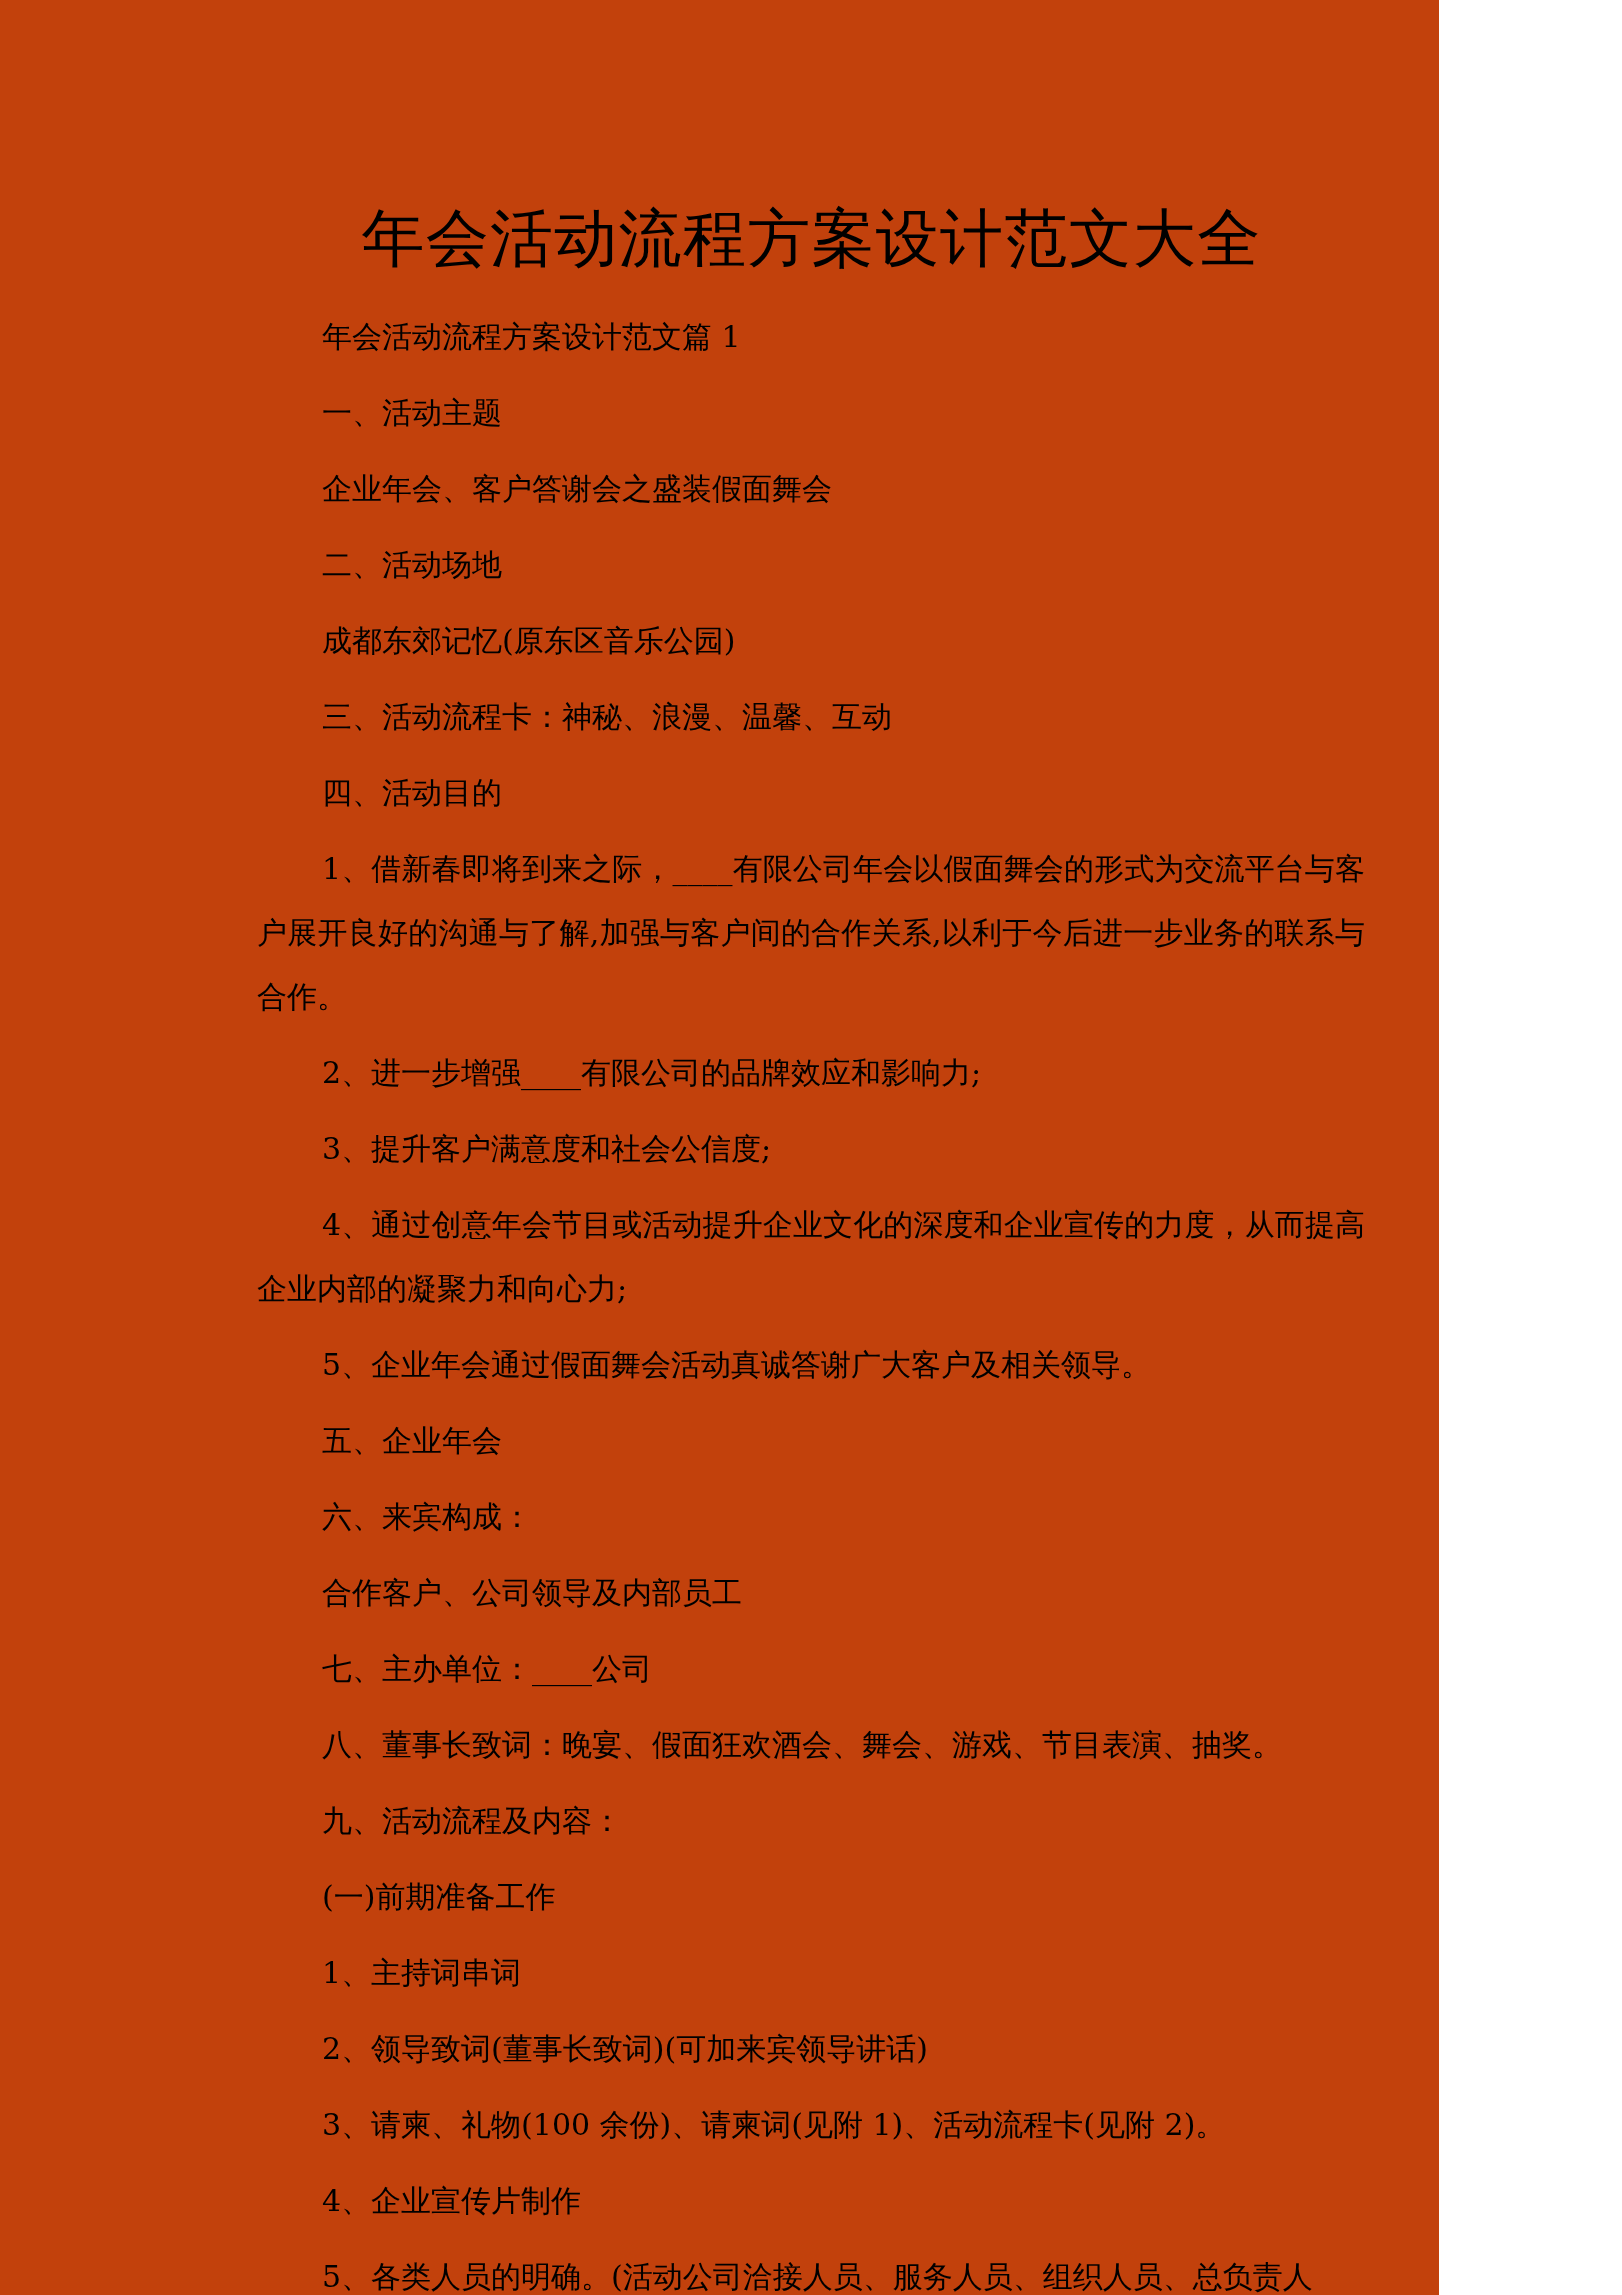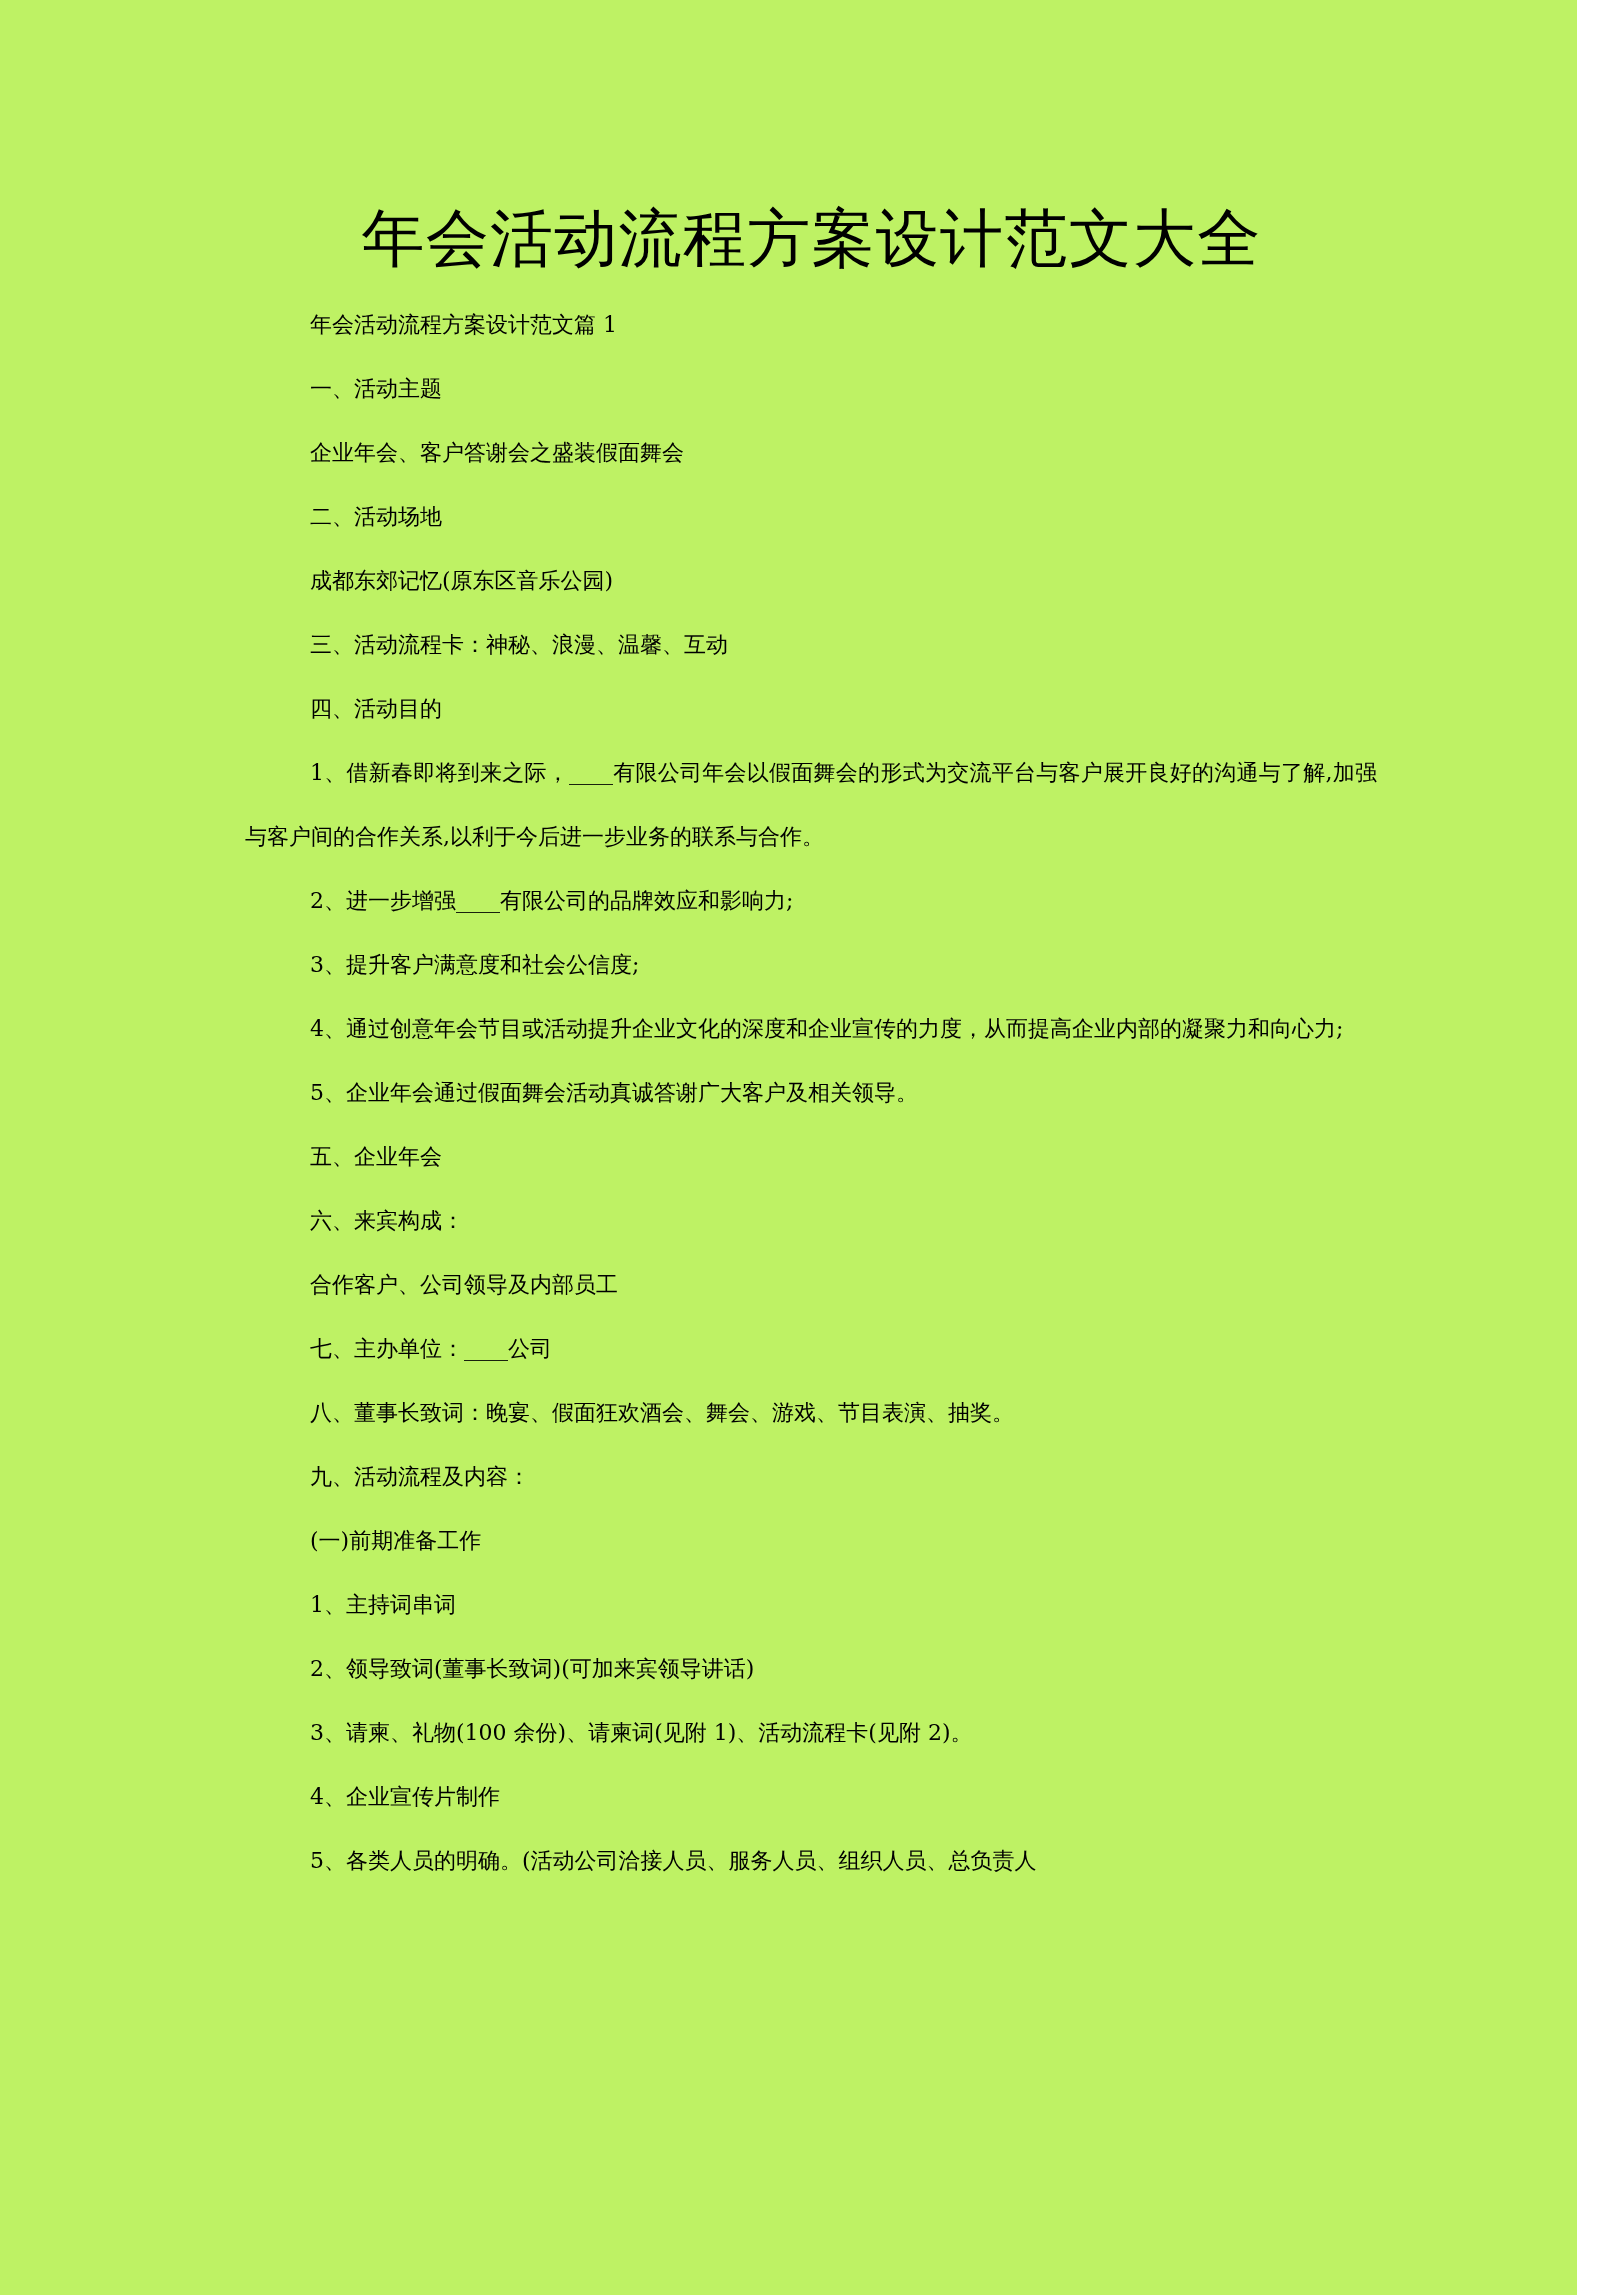--- a/index.html
+++ b/index.html
@@ -1,22 +1,22 @@
 <!DOCTYPE html>
 <html style="font-size:10.5px"><head>
 <meta charset="utf-8">
 <style>
   html, body { margin:0; padding:0; background:#ffffff; }
   body { width:1623px; height:2295px; position:relative; overflow:hidden;
          font-family:"DejaVu Serif","Liberation Serif",serif; color:#000; }
-  .page { position:absolute; left:0; top:0; width:1577px; height:2295px; background:#bef264; }
+  .page { position:absolute; left:0; top:0; width:1439px; height:2295px; background:#c2410c; }
   .title { position:absolute; left:0; width:1623px; top:196px; text-align:center;
            font-size:63px; line-height:85px; letter-spacing:1.3px; }
   .body { position:absolute; left:245px; top:293px; width:1132px; }
-  .p { font-size:22px; line-height:64px; margin:0; text-indent:65px;
+  .p { font-size:30px; line-height:64px; margin:12px; text-indent:65px;
        text-align:justify; text-align-last:left; white-space:normal; word-break:break-all; }
 </style>
 </head>
 <body>
 
 <div class="page">
   <div class="title">年会活动流程方案设计范文大全</div>
   <div class="body">
     <p class="p">年会活动流程方案设计范文篇 1</p>
     <p class="p">一、活动主题</p>

